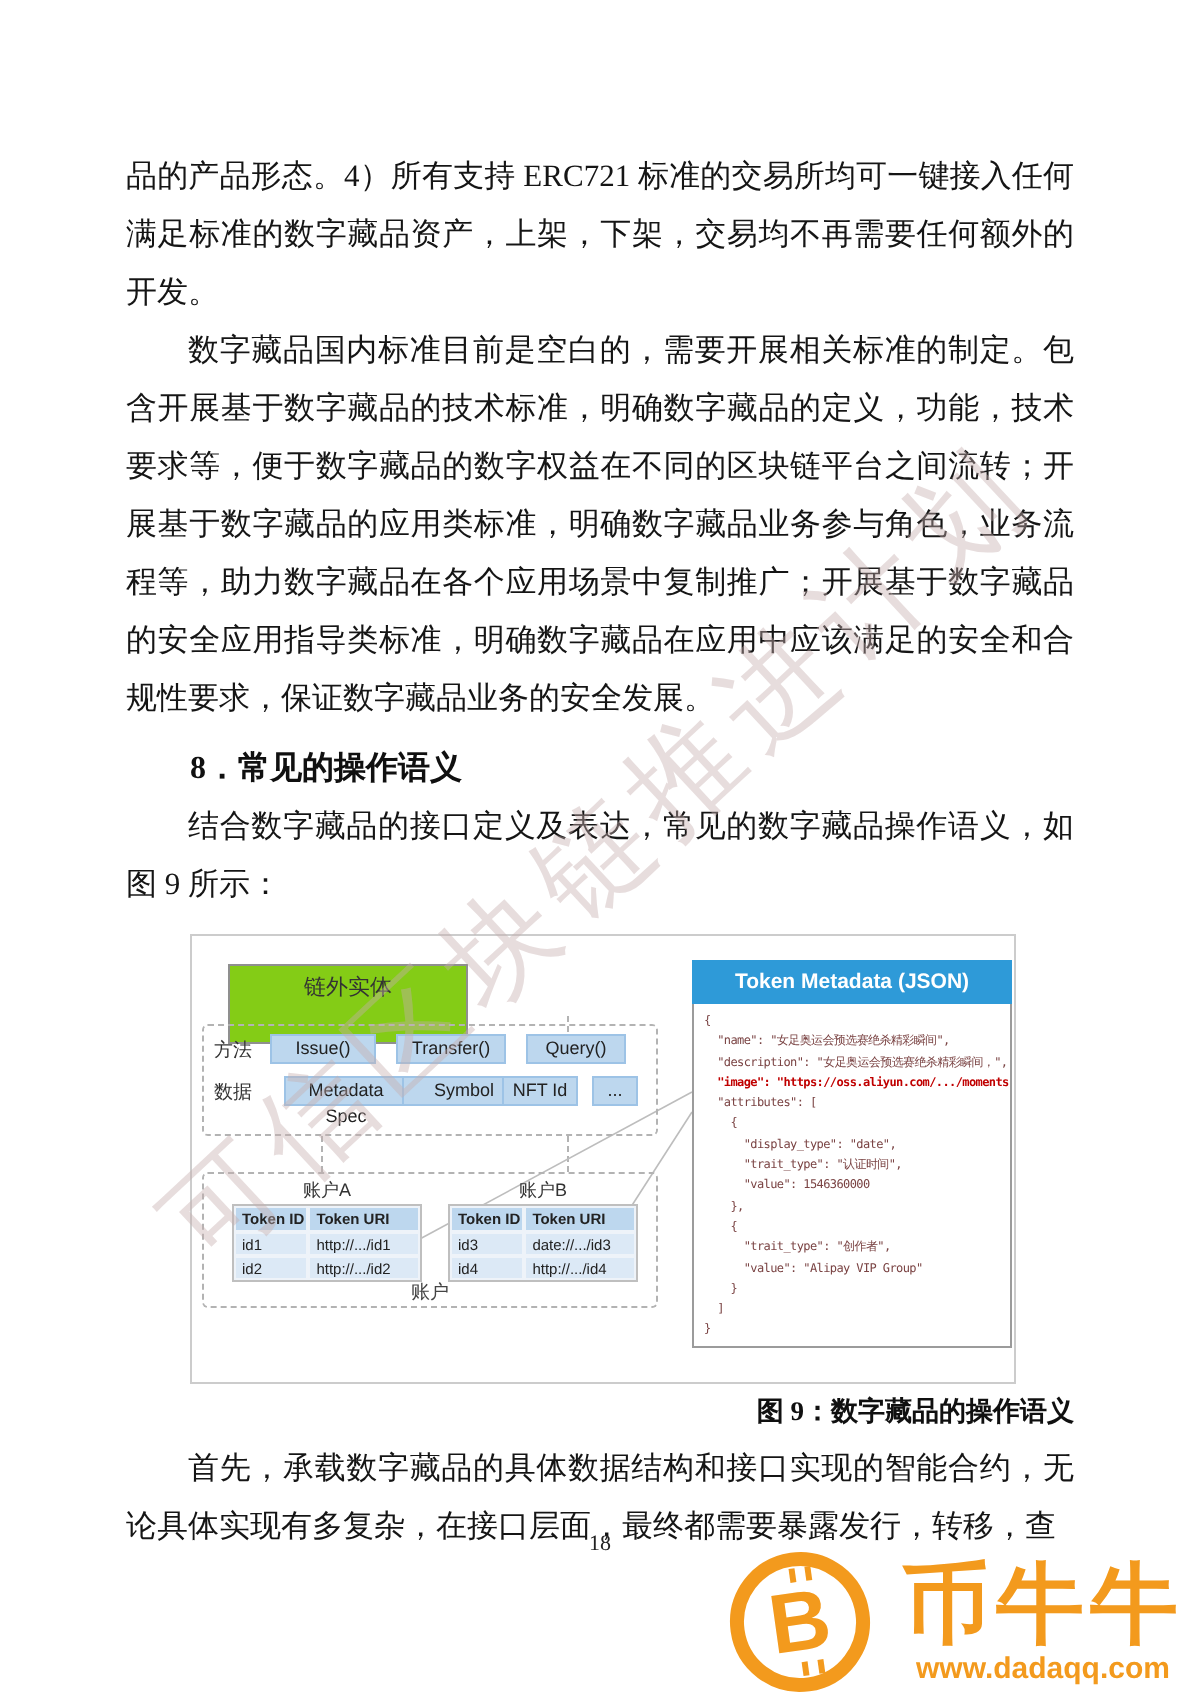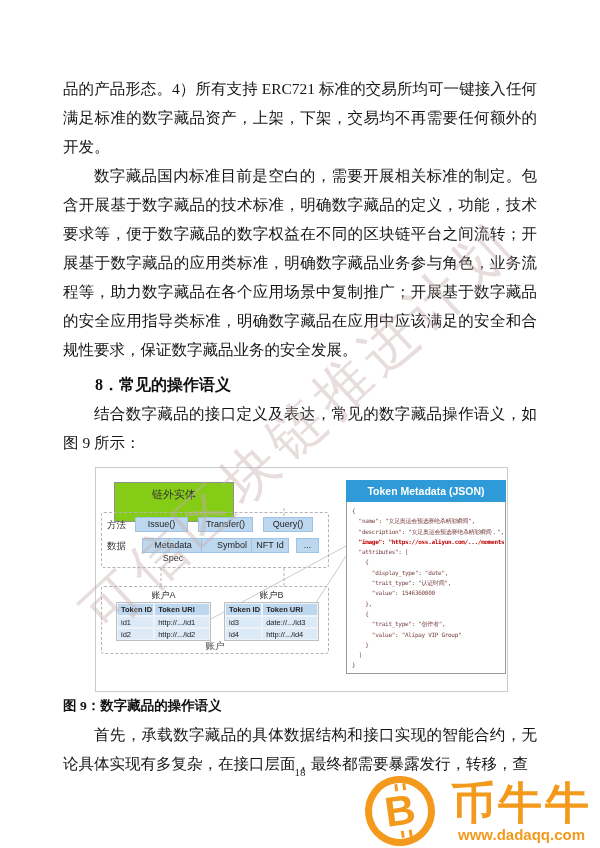--- a/index.html
+++ b/index.html
@@ -64,21 +64,21 @@
     height:172px; border:1px solid #9b9b9b; border-top:none; background:#fff;
     padding:4px 2px 0 5px; overflow:hidden;
   }
   .json-line {
     font-family:"DejaVu Sans Mono","Liberation Mono",monospace;
     font-size:6px; line-height:10.3px; letter-spacing:-0.3px;
     white-space:pre; color:#7a4343;
   }
   .json-line.red { color:#c00000; font-weight:700; }
   .caption {
-    text-align:left; font-size:13.5px; font-weight:600; color:#101010;
+    text-align:right; font-size:13.5px; font-weight:600; color:#101010;
     margin-top:5px; line-height:18px;
   }
   .p4 { margin-top:5px; }
   .pageno {
     position:absolute; left:0; right:0; top:766px; text-align:center;
     font-size:11px; color:#222; z-index:1;
   }
   
   .brand {
     position:absolute; right:8px; bottom:2px; z-index:7;

